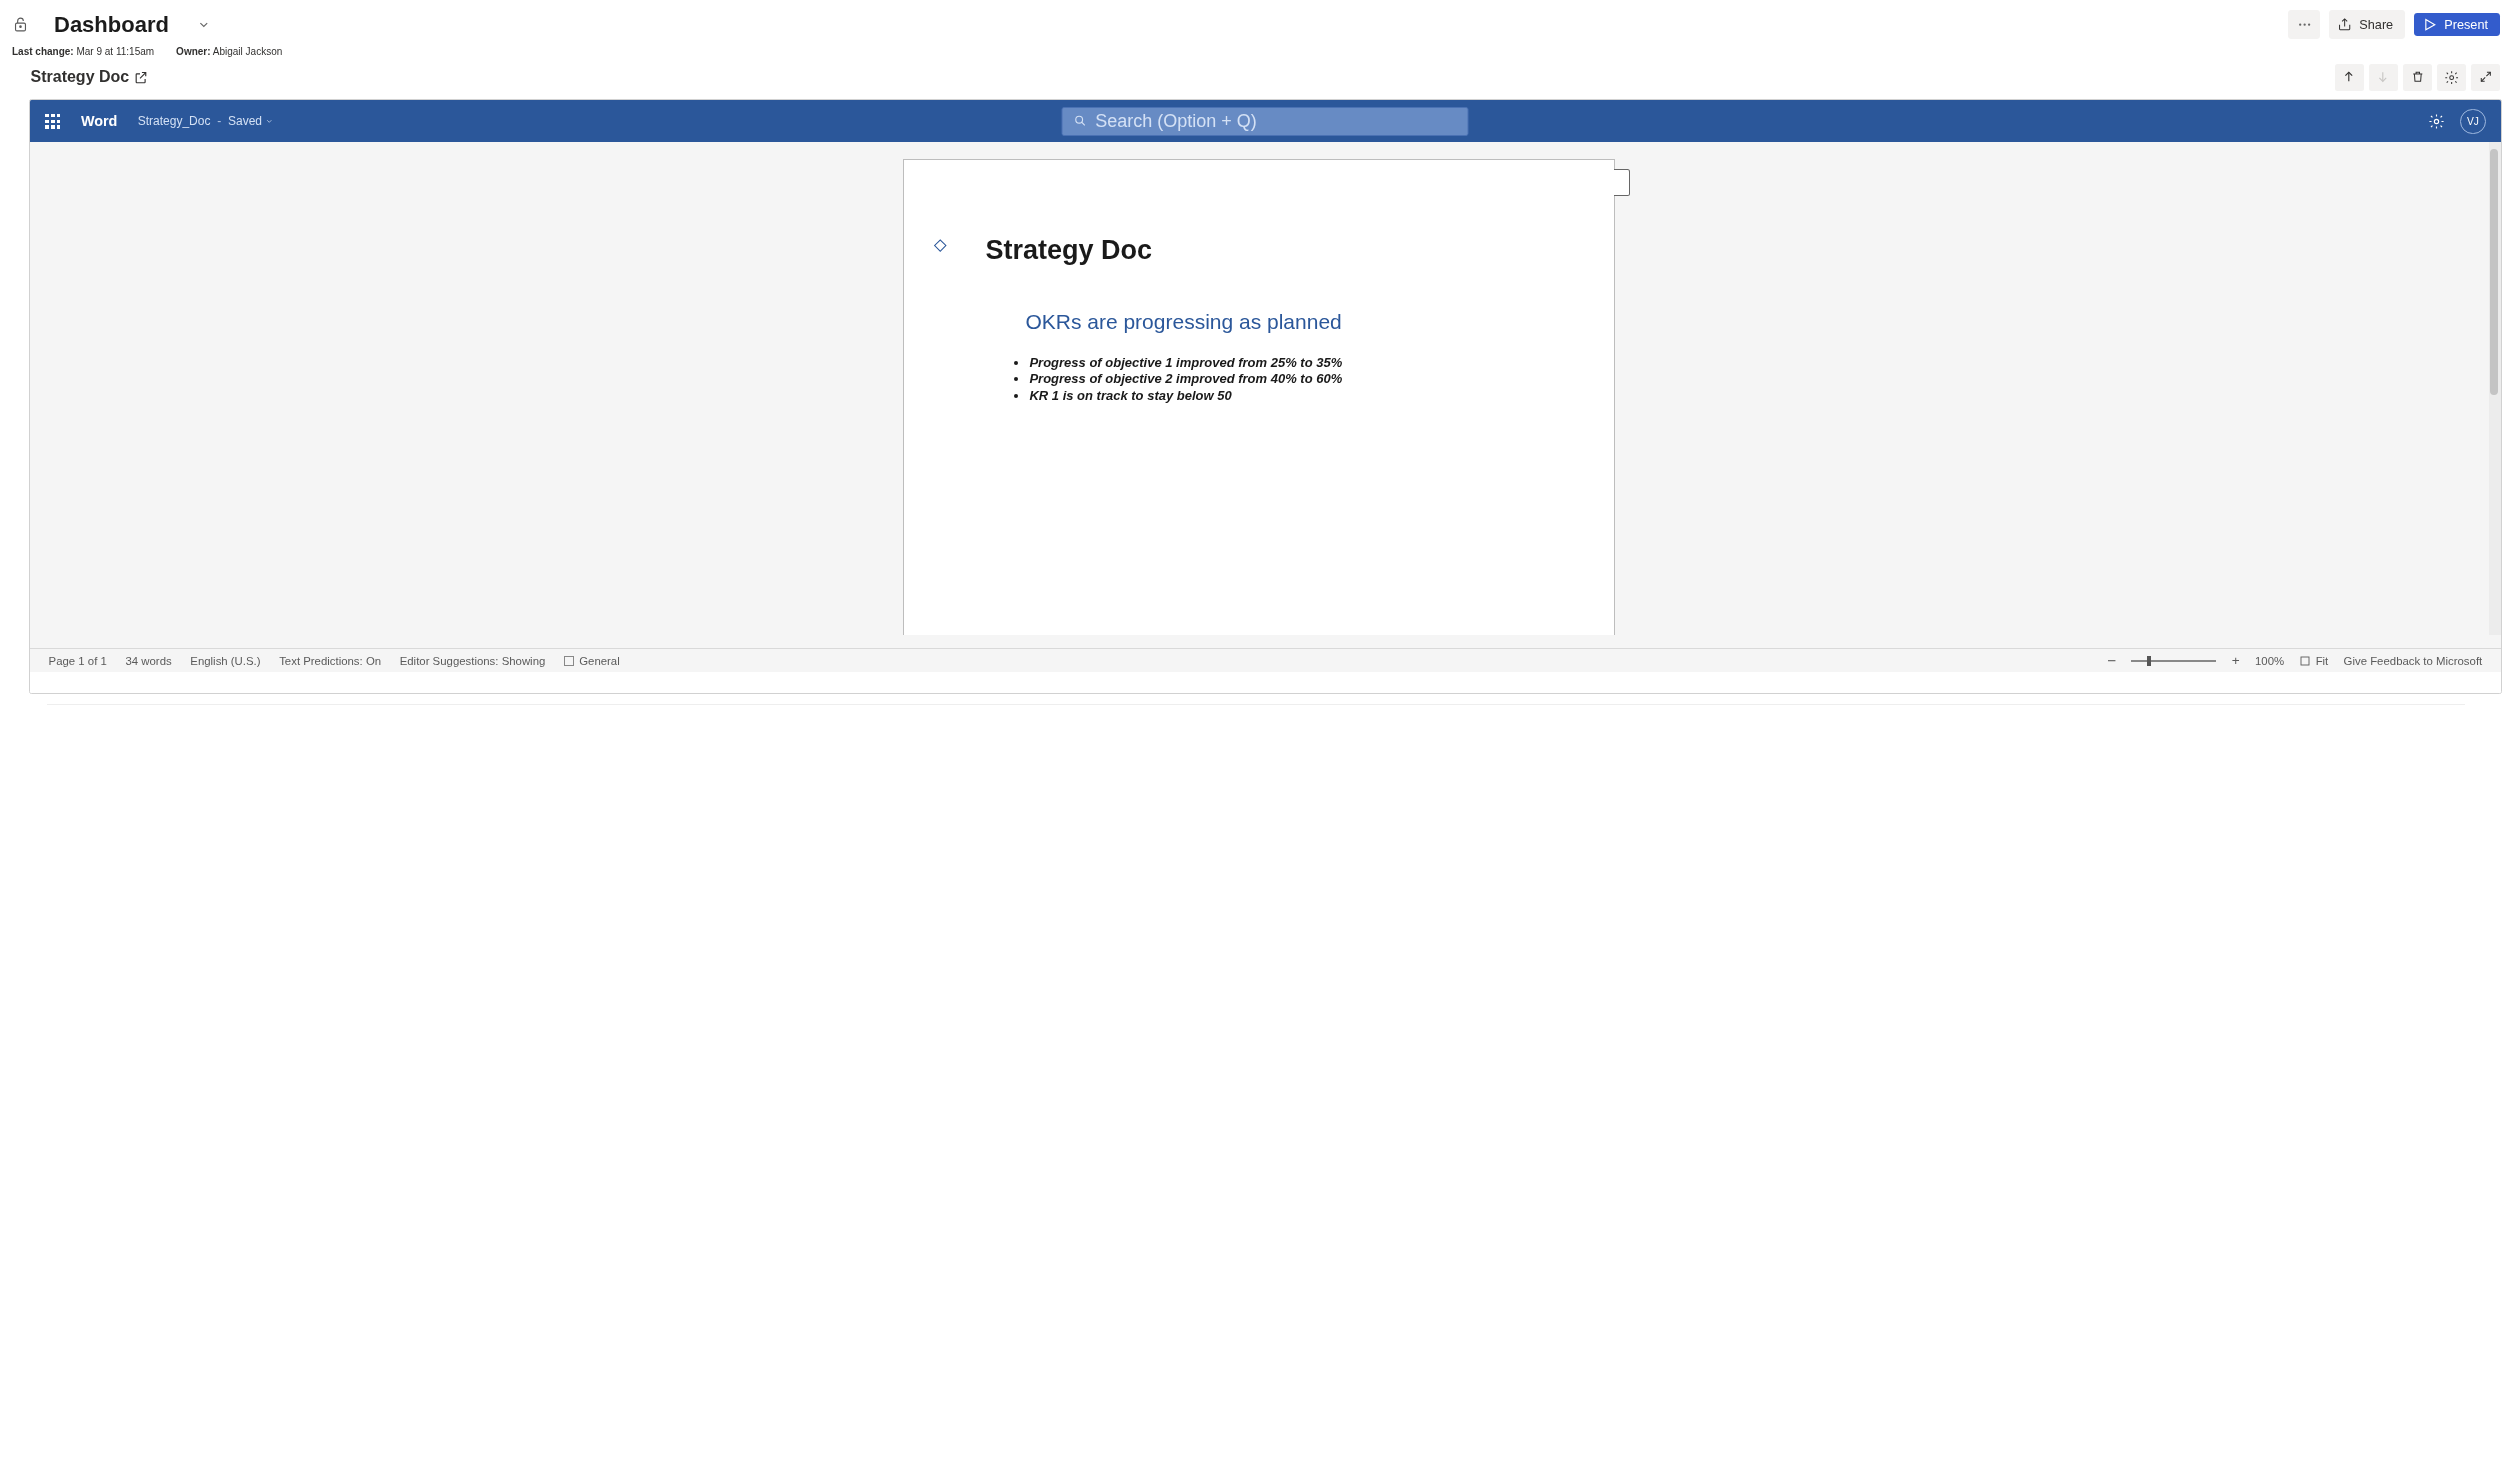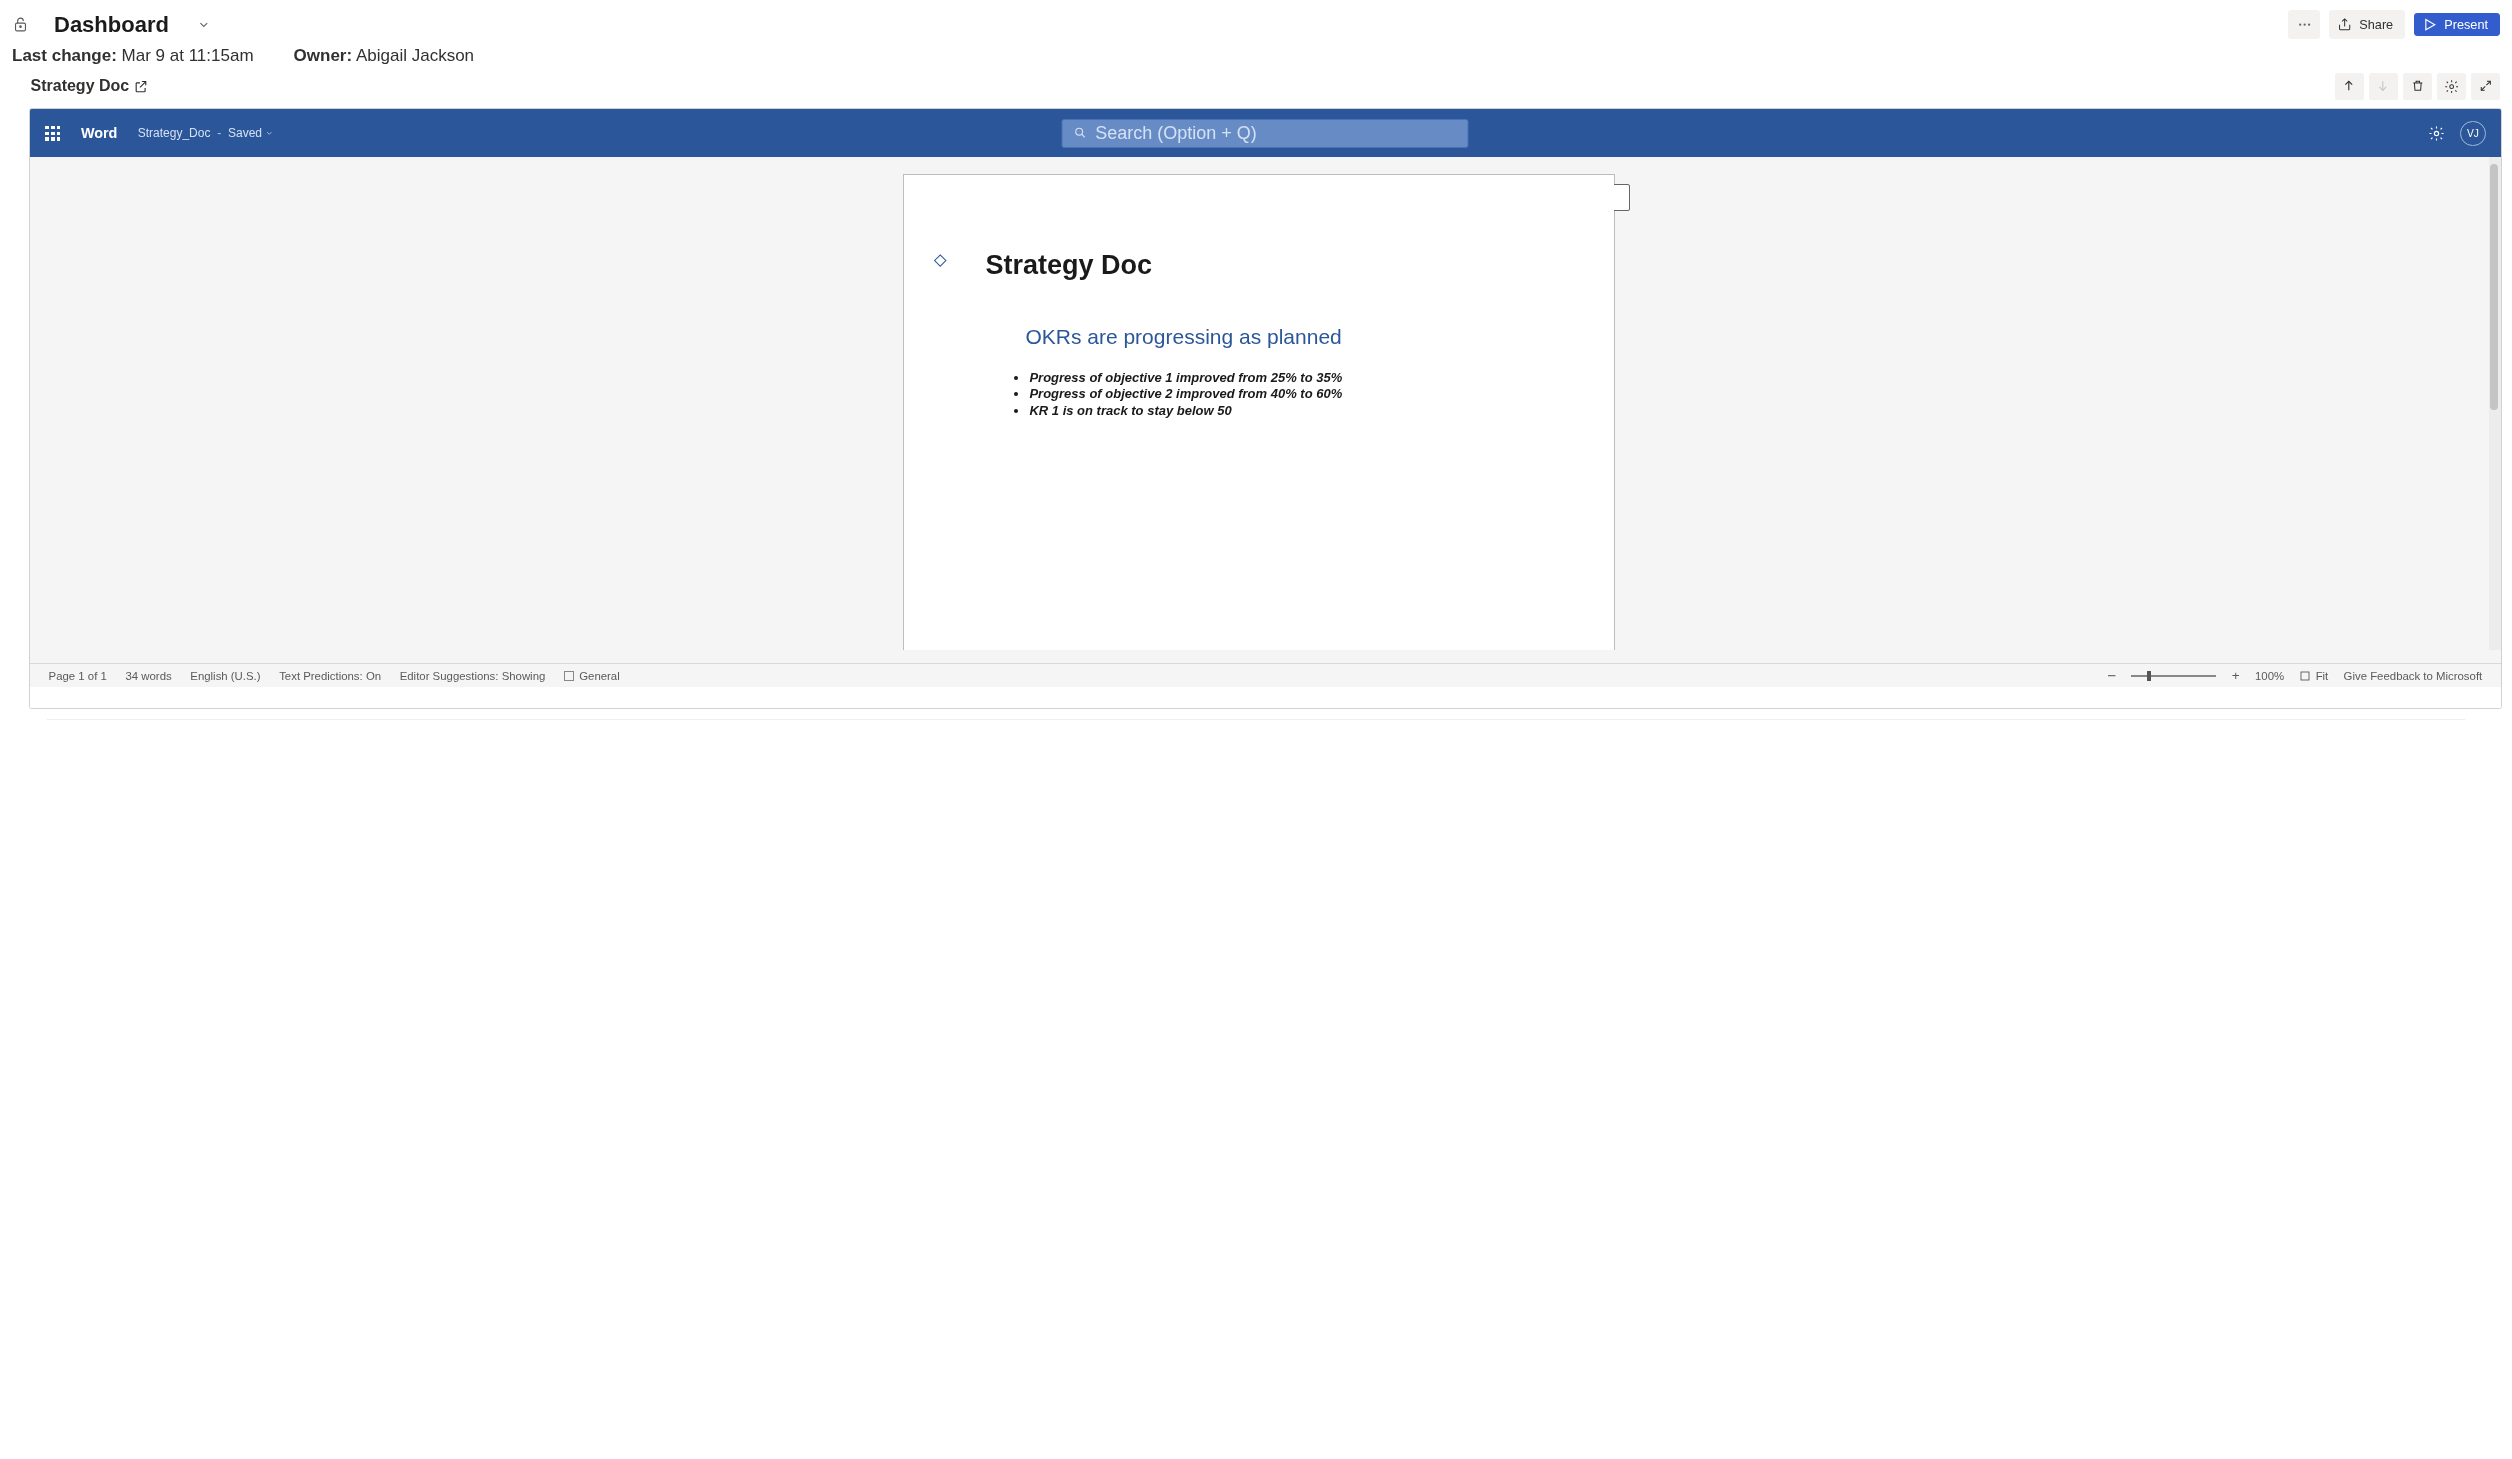--- a/index.html
+++ b/index.html
@@ -71,22 +71,22 @@
   color:#fff;
   border-radius:3.4px;
   display:flex;
   align-items:center;
   gap:6.8px;
   font-size:12.7px;
   cursor:pointer;
 }
 .meta-row {
   display:flex;
-  gap:40px;
-  font-size:17px;
+  gap:22px;
+  font-size:10px;
   margin-top:6.8px;
   color:#323130;
 }
 .meta-row b { font-weight:600; }
 
 .section-header {
   display:flex;
   justify-content:space-between;
   align-items:center;
   padding: 0 12px 8.5px 30.5px;
@@ -112,21 +112,21 @@
 .word-frame {
   margin: 0 10.2px 10.2px 29px;
   border:0.8px solid #d1d1d1;
   border-radius:2.5px;
   overflow:hidden;
   background:#f5f5f5;
 }
 .word-bar {
   background:#2b579a;
   color:#fff;
-  height:48px;
+  height:42px;
   display:flex;
   align-items:center;
   padding:0 15.3px;
   gap:20.3px;
   position:relative;
 }
 .waffle { width:15.3px; height:15.3px; display:grid; grid-template-columns:repeat(3,3.4px); grid-template-rows:repeat(3,3.4px); gap:2.5px;}
 .waffle span { background:#fff; width:3.4px; height:3.4px;}
 .app-name { font-weight:700; font-size:14.4px; }
 .filename-wrap { display:flex; align-items:center; gap:6.8px; font-size:12px; color:#d4e1f5;}

